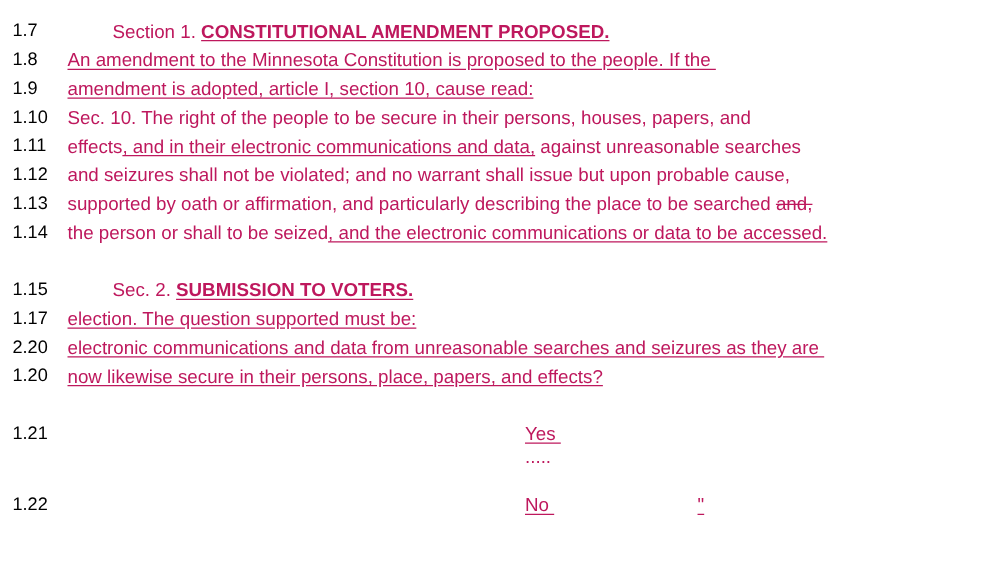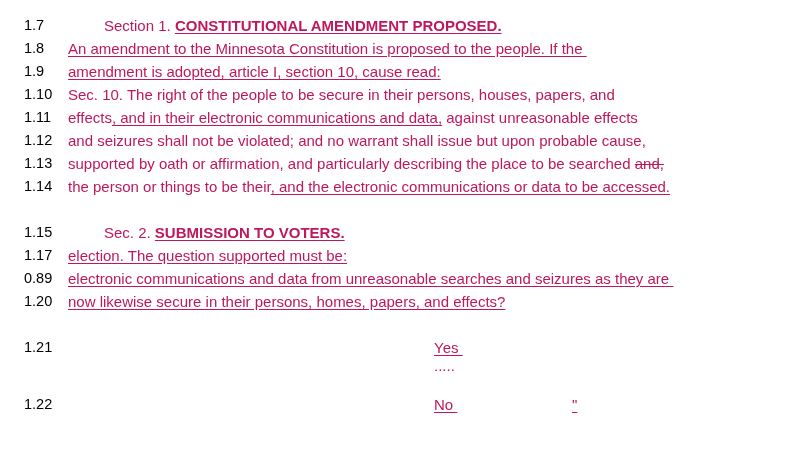--- a/index.html
+++ b/index.html
@@ -14,21 +14,21 @@
     color: #000000;
     position: relative;
     overflow: hidden;
   }
 
   #doc {
     position: relative;
     width: 800px;
     height: 354px;
     box-sizing: border-box;
-    padding: 14px 18px 0 22px;
+    padding: 14px 18px 0 8px;
   }
 
   .line {
     display: flex;
     align-items: flex-start;
     min-height: 23px;
   }
 
   .lineno {
     width: 46px;
@@ -111,60 +111,60 @@
     <div class="text"><span class="u">amendment is adopted, article I, section 10, cause read:</span></div>
   </div>
 
   <div class="line">
     <div class="lineno">1.10</div>
     <div class="text">Sec. 10. The right of the people to be secure in their persons, houses, papers, and</div>
   </div>
 
   <div class="line">
     <div class="lineno">1.11</div>
-    <div class="text"><span>effects</span><span class="u">, and in their electronic communications and data,</span><span> against unreasonable effects</span></div>
+    <div class="text"><span>effects</span><span class="u">, and in their electronic communications and data,</span><span> against unreasonable searches</span></div>
   </div>
 
   <div class="line">
     <div class="lineno">1.12</div>
     <div class="text">and seizures shall not be violated; and no warrant shall issue but upon probable cause,</div>
   </div>
 
   <div class="line">
     <div class="lineno">1.13</div>
     <div class="text"><span>supported by oath or affirmation, and particularly describing the place to be searched </span><span class="strike">and,</span></div>
   </div>
 
   <div class="line">
     <div class="lineno">1.14</div>
-    <div class="text"><span>the person or things to be their</span><span class="u">, and the electronic communications or data to be accessed.</span></div>
+    <div class="text"><span>the person or shall to be seized</span><span class="u">, and the electronic communications or data to be accessed.</span></div>
   </div>
 
   <div class="gap"></div>
 
   <div class="line">
     <div class="lineno">1.15</div>
     <div class="text indent"><span>Sec. 2. </span><span class="b u">SUBMISSION TO VOTERS.</span></div>
   </div>
 
 
   <div class="line">
     <div class="lineno">1.17</div>
     <div class="text"><span class="u">election. The question supported must be:</span></div>
   </div>
 
 
   <div class="line">
-    <div class="lineno">0.89</div>
+    <div class="lineno">2.20</div>
     <div class="text"><span class="u">electronic communications and data from unreasonable searches and seizures as they are </span></div>
   </div>
 
   <div class="line">
     <div class="lineno">1.20</div>
-    <div class="text"><span class="u">now likewise secure in their persons, homes, papers, and effects?</span></div>
+    <div class="text"><span class="u">now likewise secure in their persons, place, papers, and effects?</span></div>
   </div>
 
   <div class="gap"></div>
 
   <div class="line">
     <div class="lineno">1.21</div>
     <div class="text ballot"><span class="u">Yes </span></div>
   </div>
   <div class="line">
     <div class="lineno"></div>

